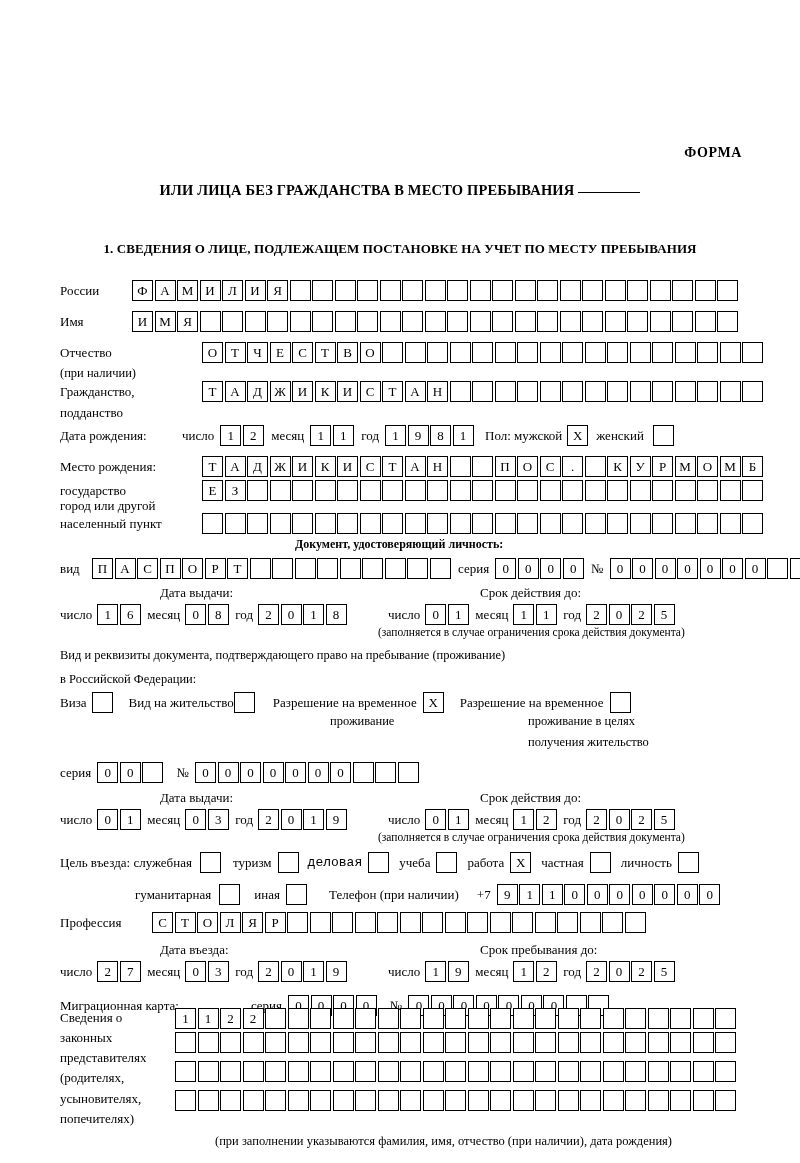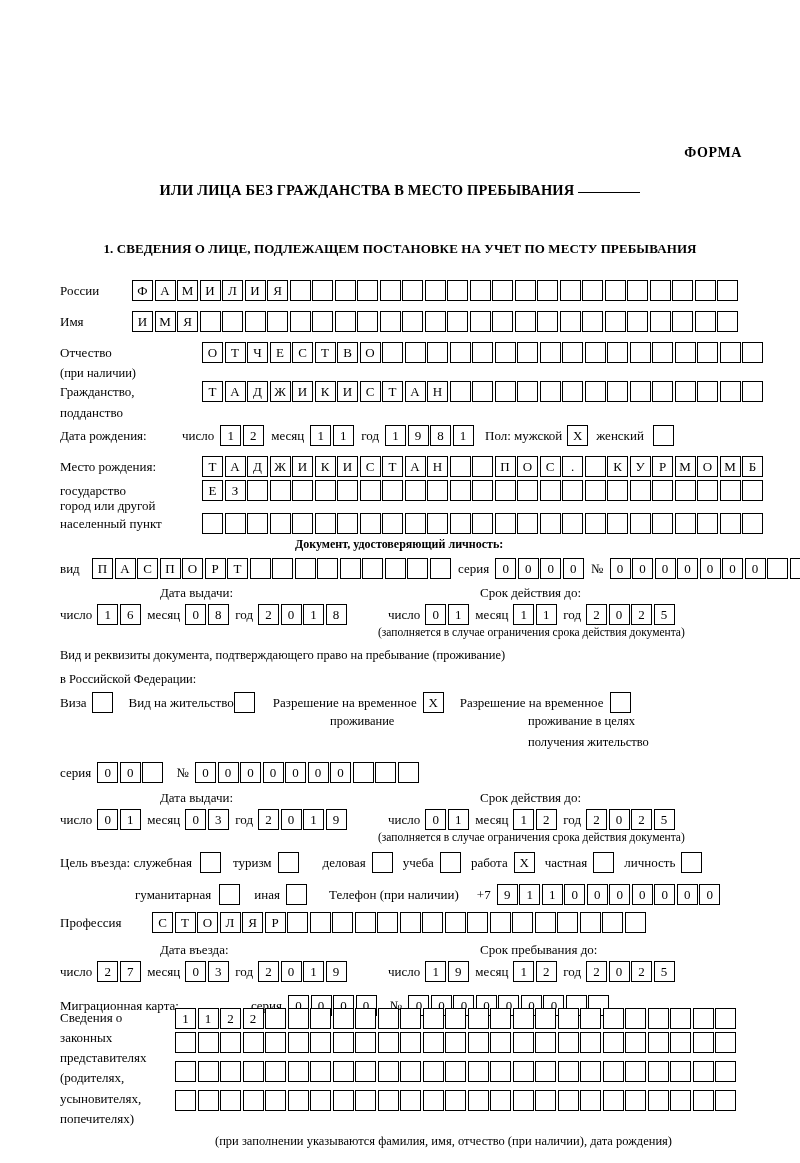--- a/index.html
+++ b/index.html
@@ -563,21 +563,21 @@
       </span>
   </div>
 
   <div class="note-right" style="top:831px; left:378px;">(заполняется в случае ограничения срока действия документа)</div>
 
   <div class="row" style="top:852px; left:60px;">
     <span class="lbl" style="margin-right:8px;">Цель въезда: служебная</span>
     <span class="chk"></span>
     <span class="lbl" style="margin:0 6px 0 12px;">туризм</span>
     <span class="chk"></span>
-    <span class="lbl" style="margin:0 6px 0 24px;">деловая</span>
+    <span class="lbl" style="margin:0 6px 0 9px;font-family:Liberation Mono, monospace;">деловая</span>
     <span class="chk"></span>
     <span class="lbl" style="margin:0 6px 0 10px;">учеба</span>
     <span class="chk"></span>
     <span class="lbl" style="margin:0 6px 0 10px;">работа</span>
     <span class="chk">Х</span>
     <span class="lbl" style="margin:0 6px 0 10px;">частная</span>
     <span class="chk"></span>
     <span class="lbl" style="margin:0 6px 0 10px;">личность</span>
     <span class="chk"></span>
   </div>

